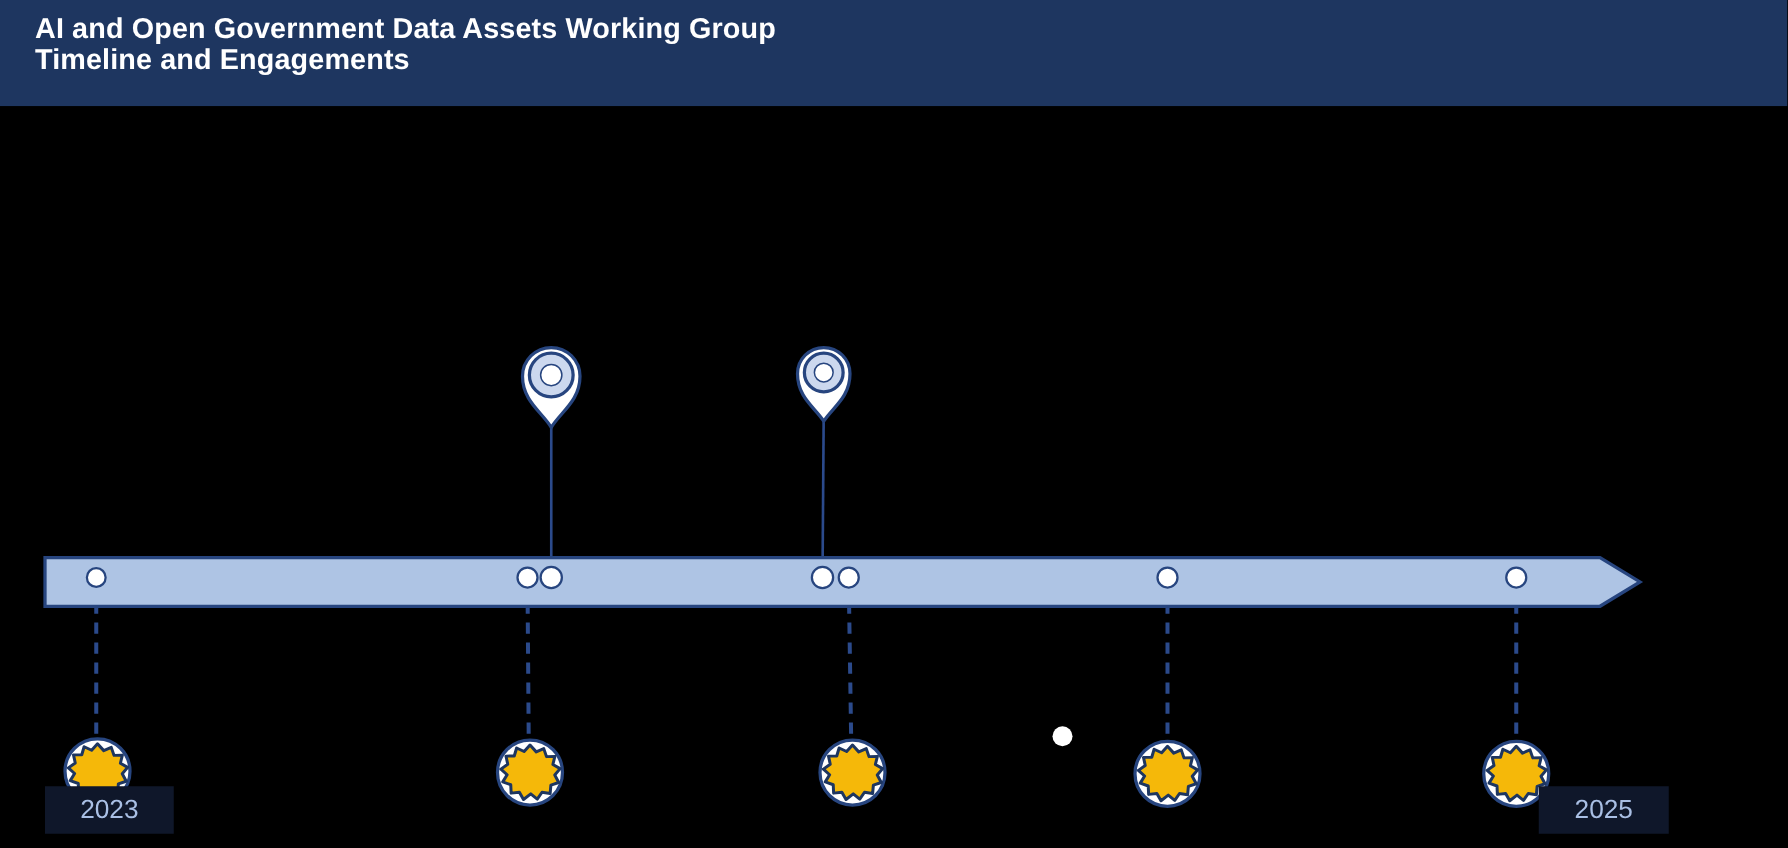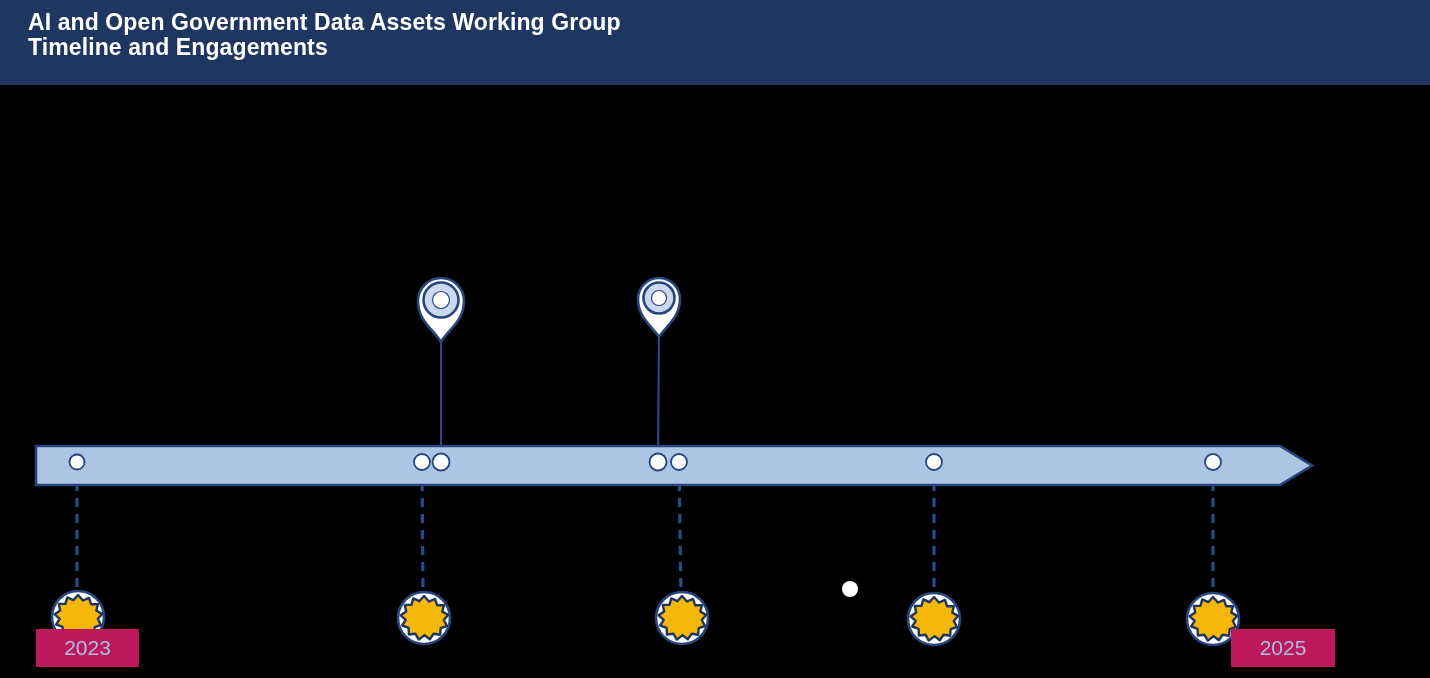--- a/index.html
+++ b/index.html
@@ -48,21 +48,21 @@
 
   #timeline-svg {
     position: absolute;
     left: 0;
     top: 0;
   }
 
   
   .year-label {
     position: absolute;
-    background: #be185d;
+    background: #0f172a;
     color: #a9bfe4;
     font-size: 21px;
     font-family: "Liberation Sans", sans-serif;
     display: flex;
     align-items: center;
     justify-content: center;
     box-sizing: border-box;
   }
 </style>
 </head>

